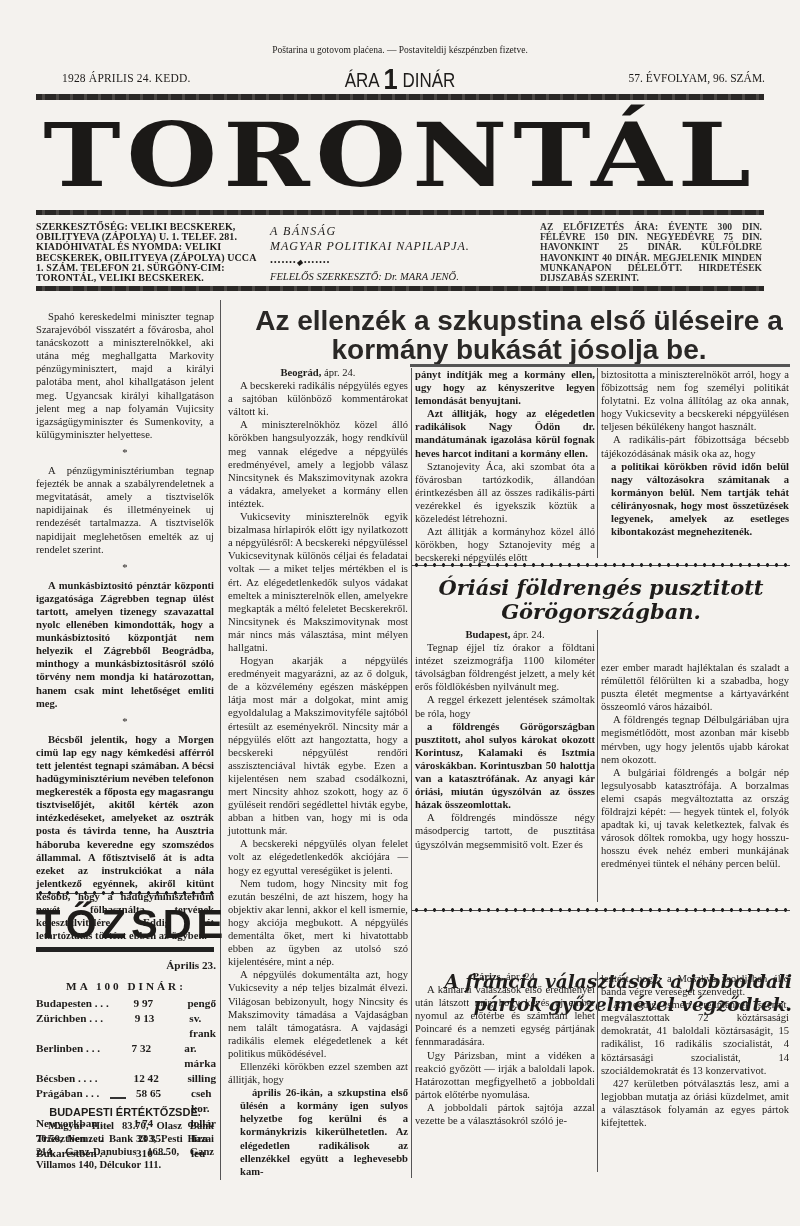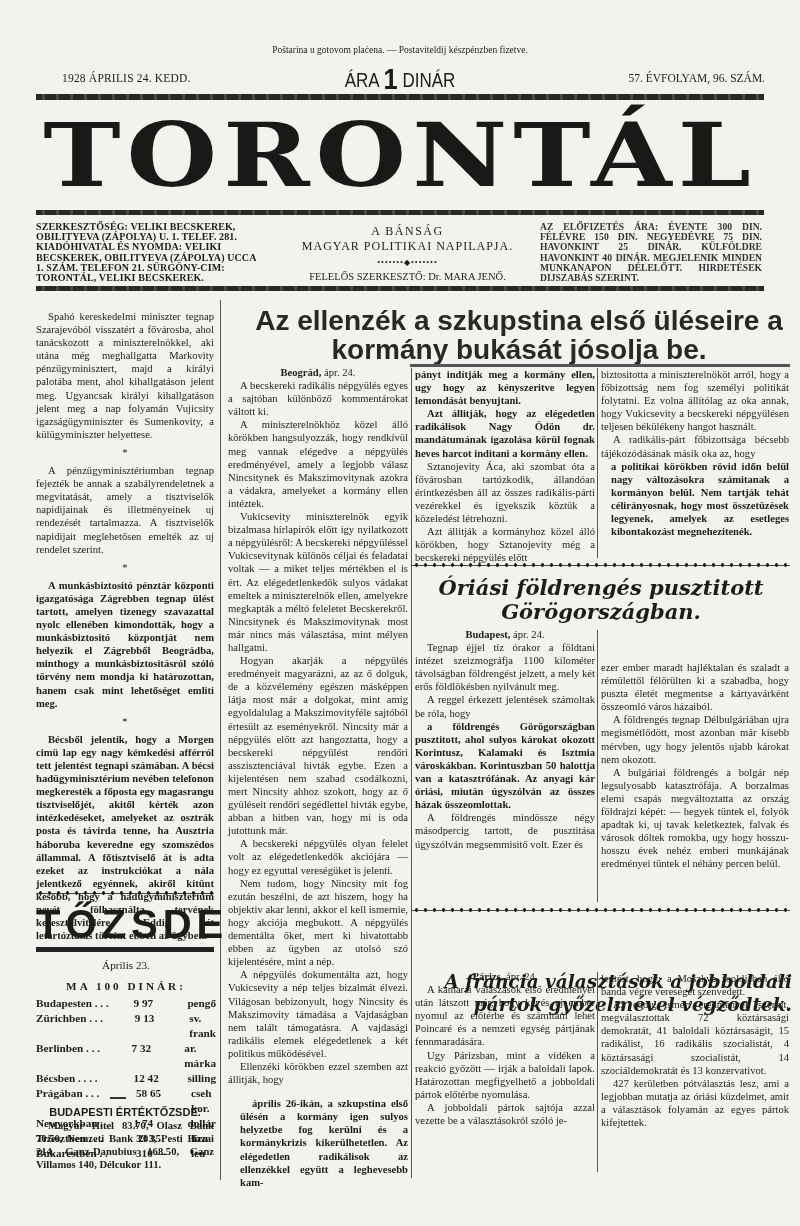--- a/index.html
+++ b/index.html
@@ -6,21 +6,21 @@
   body { width:800px; height:1226px; background:#f4f2ee; color:#1e1c1a; font-family:"DejaVu Serif","Liberation Serif",serif; position:relative; overflow:hidden; }
   .abs { position:absolute; }
   .postal { top:45px; left:0; width:800px; text-align:center; font-size:9.5px; font-family:"Liberation Serif",serif; }
   .dateline { top:72px; left:36px; font-size:11.5px; font-family:"Liberation Serif",serif; letter-spacing:0.2px;margin-left:26px;}
   .price { top:62px; left:0; width:800px; text-align:center; font-family:"Liberation Sans",sans-serif; font-size:20px; transform:scaleX(0.85); }
   .price .num { font-size:30px; font-weight:bold; vertical-align:-2px; }
   .issue { top:72px; right:35px; font-size:11.5px; font-family:"Liberation Serif",serif; }
   .rule { height:6px; background:repeating-linear-gradient(90deg,#2a2826 0 6px,#4a4744 6px 9px,#2a2826 9px 14px); }
   .masthead { top:100px; left:0; width:800px; text-align:center; font-family:"DejaVu Serif",serif; font-size:104px; font-weight:bold; letter-spacing:6px; line-height:110px; color:#1b1917; transform:scaleY(0.85); }
   .info-left { top:222px; left:36px; width:225px; font-size:10px; font-weight:bold; line-height:10.2px; letter-spacing:0.1px; text-transform:uppercase; font-family:"Liberation Serif",serif; }
-  .info-mid { top:224px; left:270px; width:275px; text-align:center; font-family:"Liberation Serif",serif; }
+  .info-mid { top:224px; left:270px; width:275px; text-align:left; font-family:"Liberation Serif",serif;font-style:italic; }
   .info-mid .l1 { font-size:12px; letter-spacing:1.5px; }
   .info-mid .l2 { font-size:12px; letter-spacing:1px; }
   .info-mid .orn { font-size:8px; letter-spacing:1px; margin:4px 0; }
   .info-mid .l3 { font-size:10.5px; }
   .info-right { top:222px; left:540px; width:222px; font-size:9.6px; font-weight:bold; line-height:10.2px; text-align:justify; font-family:"Liberation Serif",serif; color:#333; }
   .col { font-family:"Liberation Serif",serif; font-size:10.6px; line-height:13.1px; text-align:justify; hyphens:auto; }
   .col p { margin:0; text-indent:12px; }
   .col .b { font-weight:bold; }
   .col .star { text-align:center; text-indent:0; margin:5px 0; }
   .col .dl { text-align:center; text-indent:0; }
@@ -69,21 +69,21 @@
   <p class="b">A munkásbiztositó pénztár központi igazgatósága Zágrebben tegnap ülést tartott, amelyen tizenegy szavazattal nyolc ellenében kimondották, hogy a munkásbiztositó központját nem helyezik el Zágrebből Beográdba, minthogy a munkásbiztositásról szóló törvény nem mondja ki határozottan, hanem csak mint lehetőséget emliti meg.</p>
   <p class="star">*</p>
   <p class="b">Bécsből jelentik, hogy a Morgen cimü lap egy nagy kémkedési afférról tett jelentést tegnapi számában. A bécsi hadügyminisztérium nevében telefonon megkeresték a főposta egy magasrangu tisztviselőjét, akitől kérték azon intézkedéseket, amelyeket az osztrák posta és távirda tenne, ha Ausztria háboruba keveredne egy szomszédos állammal. A főtisztviselő át is adta ezeket az instrukciókat a nála jelentkező egyénnek, akiről kitünt később, hogy a hadügyminisztérium nevét fölhasználta tervének keresztülvitelére. Eddig két letartóztatás történt ebben az ügyben.</p>
 </div>
 <div class="abs vsep" style="top:300px;left:220px;height:880px;"></div>
 
 <div class="abs dots" style="top:890px;left:36px;width:178px;"></div>
 <div class="abs tozsde">TŐZSDE</div>
 <div class="abs" style="top:947px;left:36px;width:178px;height:5px;background:#222;"></div>
 <div class="abs fx" style="top:958px;left:36px;width:180px;">
-  <div style="text-align:center;font-weight:normal;">Április 23.</div>
+  <div style="text-align:right;font-weight:bold;">Április 23.</div>
   <div style="text-align:center;letter-spacing:3px;margin:6px 0 2px;">MA 100 DINÁR:</div>
   <div class="row">
       <span class="c1">Budapesten . . .</span>
       <span class="c2">9 97</span>
       <span class="c3">pengő</span>
     </div>
   <div class="row">
       <span class="c1">Zürichben . . .</span>
       <span class="c2">9 13</span>
       <span class="c3">sv. frank</span>
@@ -131,21 +131,21 @@
 <div class="abs col" style="top:366px;left:228px;width:180px;">
   <p class="dl"><b>Beográd,</b> <span>ápr. 24.</span></p>
   <p>A becskereki radikális népgyülés egyes a sajtóban különböző kommentárokat váltott ki.</p>
   <p>A miniszterelnökhöz közel álló körökben hangsulyozzák, hogy rendkívül meg vannak elégedve a népgyülés eredményével, amely a legjobb válasz Nincsitynek és Makszimovitynak azokra a vádakra, amelyeket a kormány ellen intéztek.</p>
   <p>Vukicsevity miniszterelnök egyik bizalmasa hírlapirók előtt igy nyilatkozott a népgyülésről: A becskereki népgyüléssel Vukicsevitynak különös céljai és feladatai voltak — a miket teljes mértékben el is ért. Az elégedetlenkedők sulyos vádakat emeltek a miniszterelnök ellen, amelyekre megkapták a méltó feleletet Becskerekről. Nincsitynek és Makszimovitynak most már nincs más választása, mint mélyen hallgatni.</p>
   <p>Hogyan akarják a népgyülés eredményeit magyarázni, az az ő dolguk, de a közvélemény egészen másképpen látja most már a dolgokat, mint amig egyoldalulag a Makszimovityféle sajtóból értesült az eseményekről. Nincsity már a népgyülés előtt azt hangoztatta, hogy a becskereki népgyülést rendőri asszisztenciával hivták egybe. Ezen a kijelentésen nem szabad csodálkozni, mert Nincsity ahhoz szokott, hogy az ő gyüléseit rendőri segédlettel hivták egybe, abban a hitben van, hogy mi is oda jutottunk már.</p>
   <p>A becskereki népgyülés olyan felelet volt az elégedetlenkedők akciójára — hogy ez egyuttal vereségüket is jelenti.</p>
   <p>Nem tudom, hogy Nincsity mit fog ezután beszélni, de azt hiszem, hogy ha objektiv akar lenni, akkor el kell ismernie, hogy akciója megbukott. A népgyülés dementálta őket, mert ki hivatottabb ebben az ügyben az utolsó szó kijelentésére, mint a nép.</p>
   <p>A népgyülés dokumentálta azt, hogy Vukicsevity a nép teljes bizalmát élvezi. Világosan bebizonyult, hogy Nincsity és Makszimovity támadása a Vajdaságban nem talált támogatásra. A vajdasági radikális elemek elégedetlenek a két politikus működésével.</p>
   <p>Ellenzéki körökben ezzel szemben azt állitják, hogy</p>
-  <p class="b" style="padding-left:12px;margin-top:11px;">április 26-ikán, a szkupstina első ülésén a kormány igen sulyos helyzetbe fog kerülni és a kormánykrizis kikerülhetetlen. Az elégedetlen radikálisok az ellenzékkel együtt a leghevesebb kam-</p>
+  <p class="b" style="padding-left:12px;">április 26-ikán, a szkupstina első ülésén a kormány igen sulyos helyzetbe fog kerülni és a kormánykrizis kikerülhetetlen. Az elégedetlen radikálisok az ellenzékkel együtt a leghevesebb kam-</p>
 </div>
 <div class="abs vsep" style="top:368px;left:411px;height:810px;"></div>
 
 <div class="abs col" style="top:368px;left:415px;width:180px;">
   <p class="b" style="text-indent:0">pányt indítják meg a kormány ellen, ugy hogy az kényszeritve legyen lemondását benyujtani.</p>
   <p class="b">Azt állitják, hogy az elégedetlen radikálisok Nagy Ödön dr. mandátumának igazolása körül fognak heves harcot inditani a kormány ellen.</p>
   <p>Sztanojevity Áca, aki szombat óta a fővárosban tartózkodik, állandóan érintkezésben áll az összes radikális-párti vezérekkel és igyekszik köztük a közeledést létrehozni.</p>
   <p>Azt állitják a kormányhoz közel álló körökben, hogy Sztanojevity még a becskereki népgyülés előtt</p>
 </div>
 <div class="abs vsep" style="top:368px;left:597px;height:190px;"></div>

